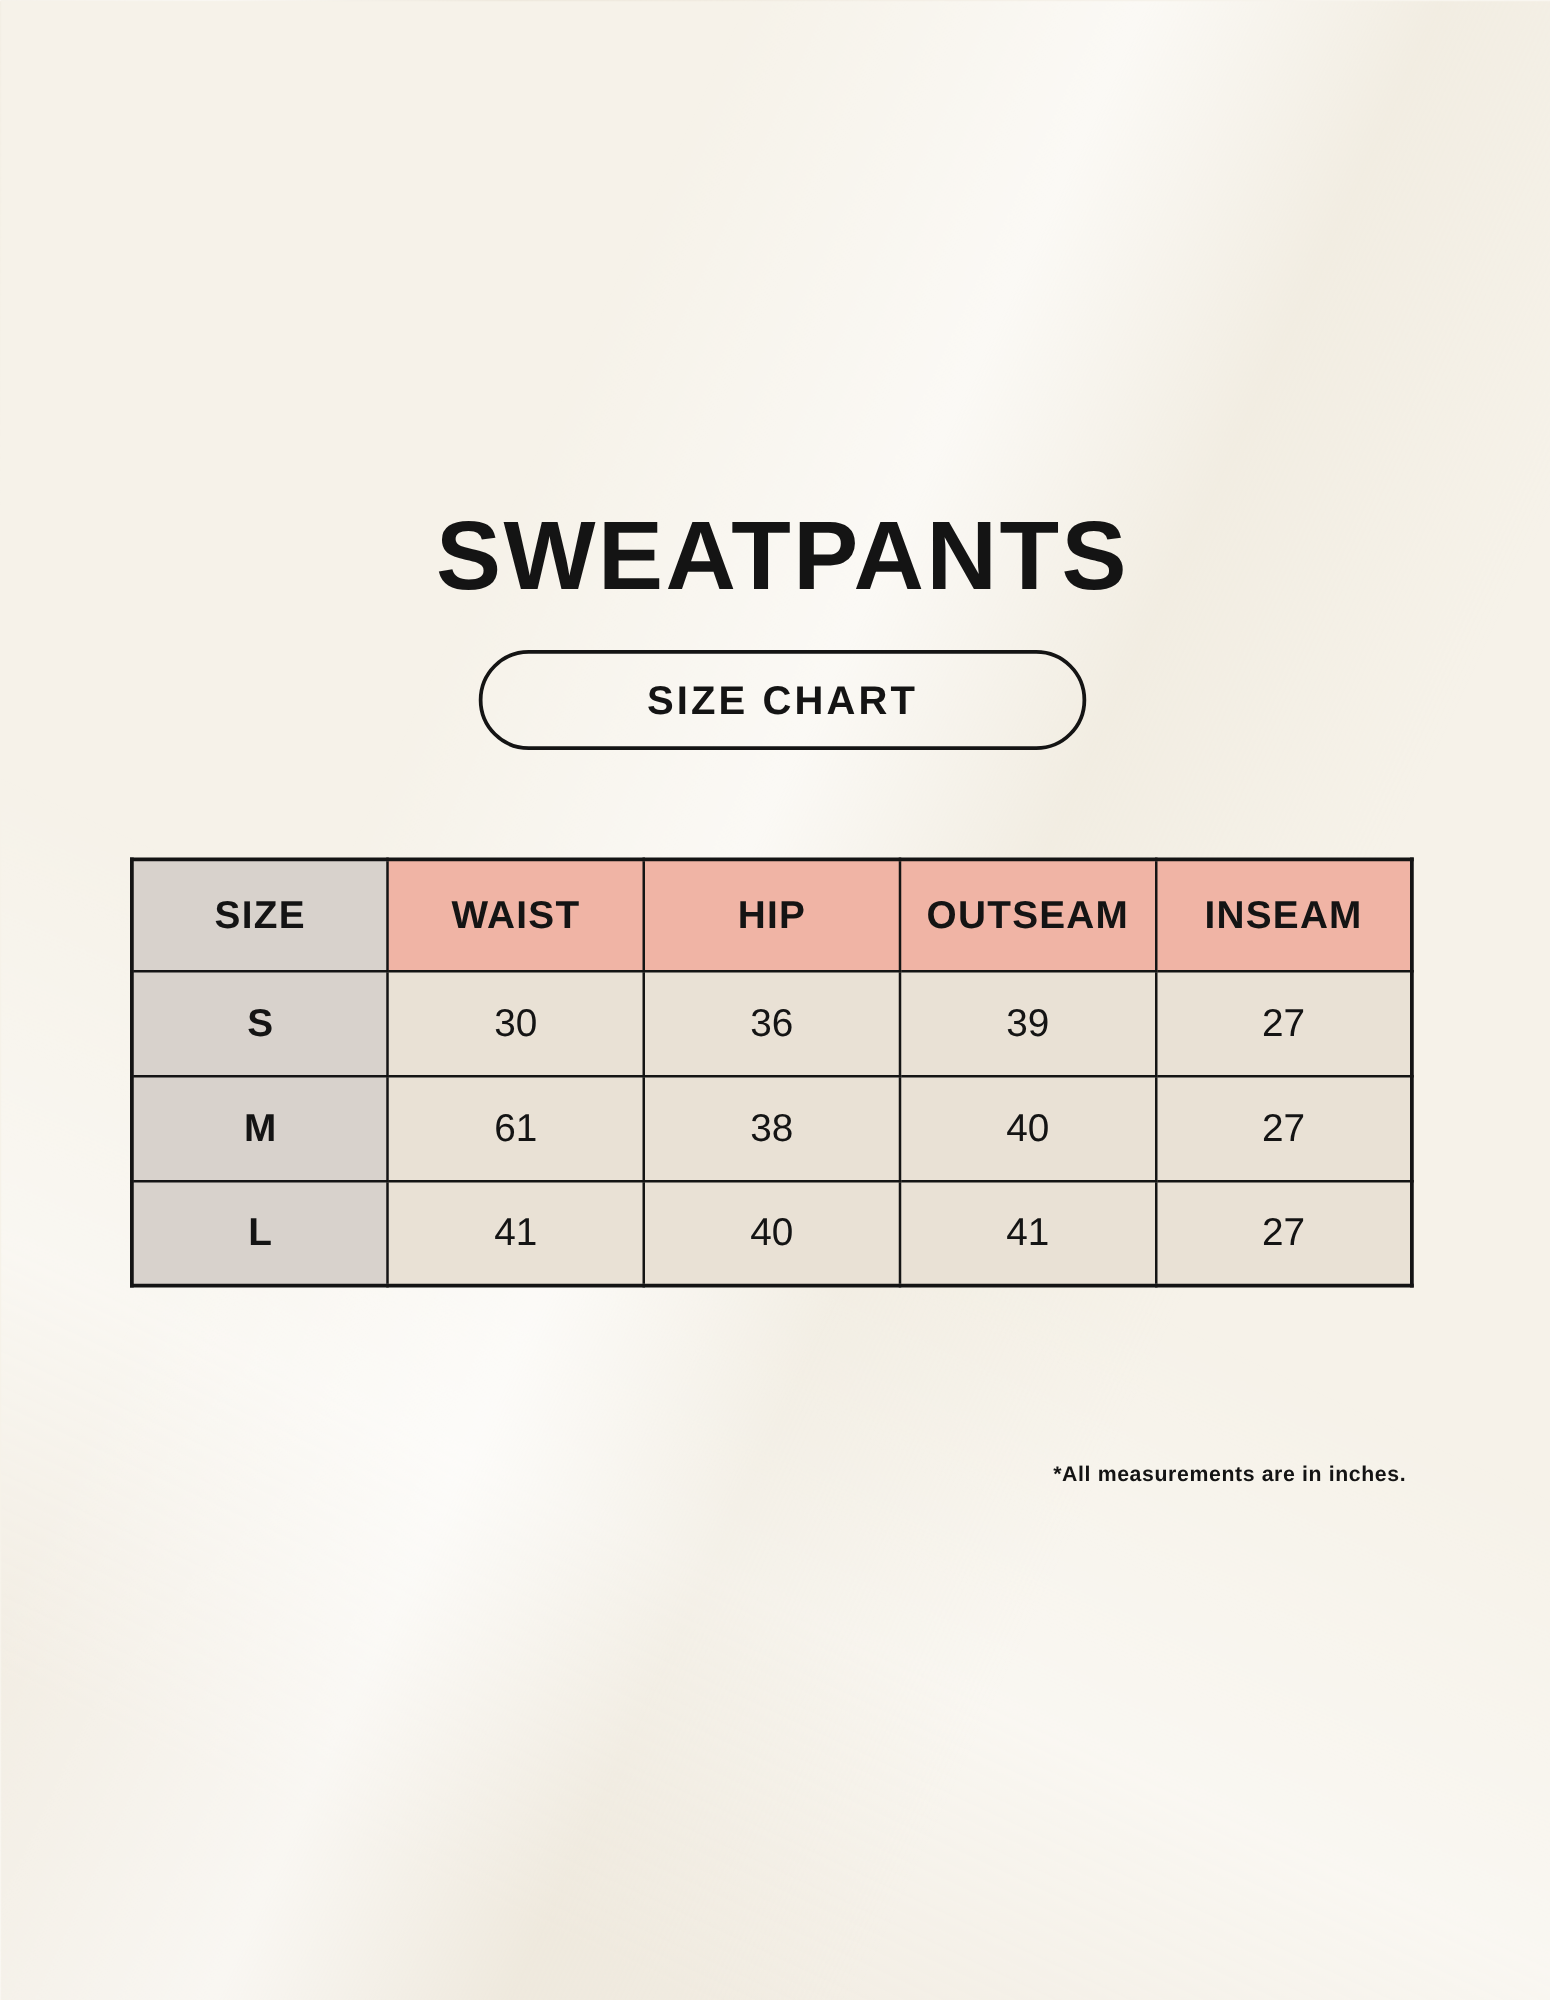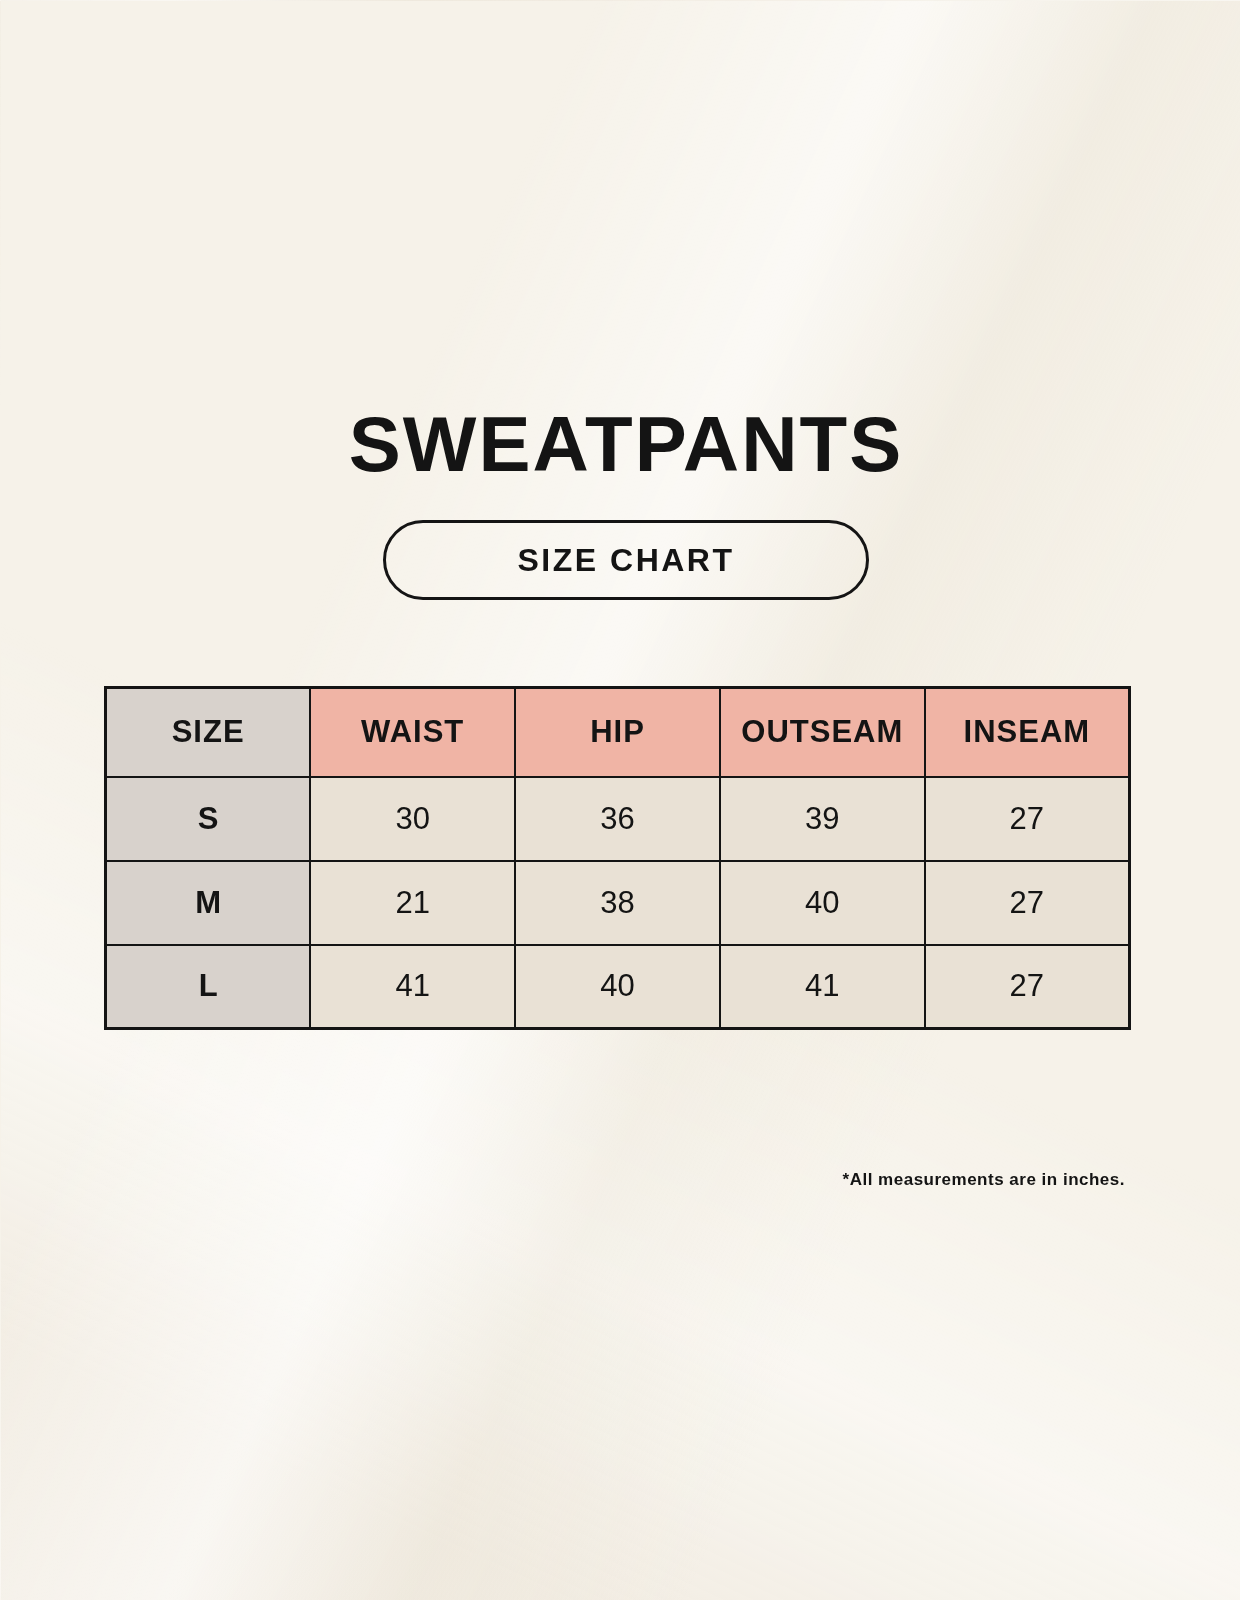--- a/index.html
+++ b/index.html
@@ -115,21 +115,21 @@
     <tbody>
       <tr>
         <td class="size-cell">S</td>
         <td>30</td>
         <td>36</td>
         <td>39</td>
         <td>27</td>
       </tr>
       <tr>
         <td class="size-cell">M</td>
-        <td>21</td>
+        <td>61</td>
         <td>38</td>
         <td>40</td>
         <td>27</td>
       </tr>
       <tr>
         <td class="size-cell">L</td>
         <td>41</td>
         <td>40</td>
         <td>41</td>
         <td>27</td>

